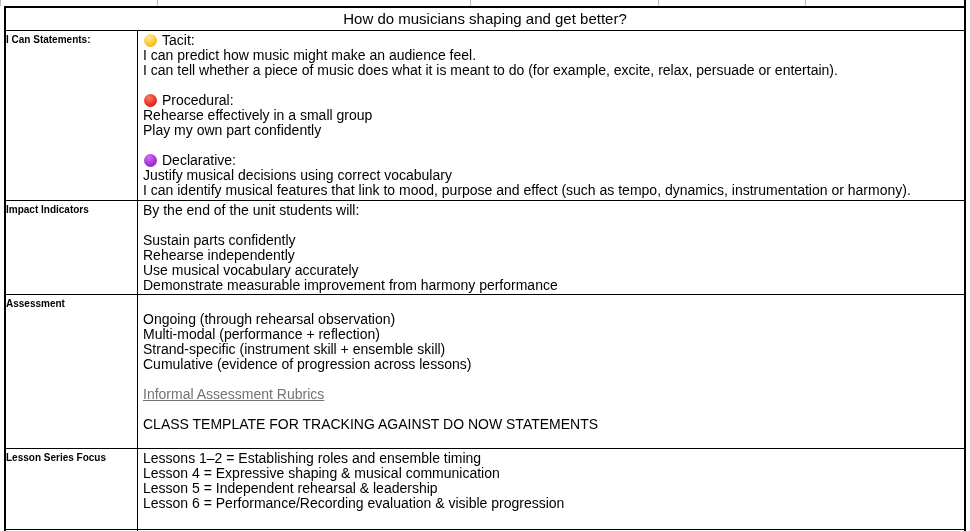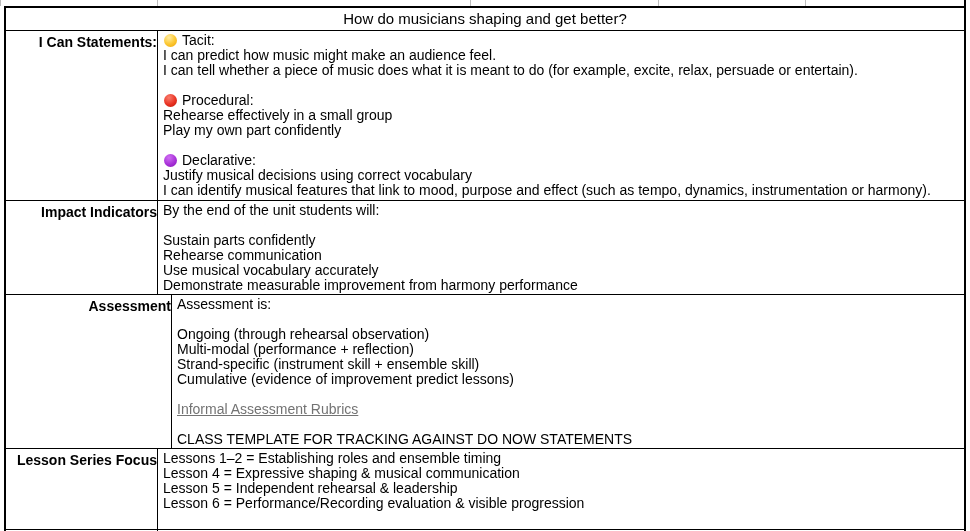--- a/index.html
+++ b/index.html
@@ -26,39 +26,39 @@
   .t-row { display: flex; border-top: 1px solid #000; }
   .t-row.first { border-top: none; }
 
   .title-row { height: 22px; }
   .title-cell {
     flex: 1; text-align: center;
     font-size: 15px; line-height: 21px;
   }
 
   .label-col {
-    width: 152px; flex: none;
+    width: 132px; flex: none;
     border-right: 1px solid #000;
-    text-align: right;
+    text-align: left;
     font-weight: bold;
-    font-size: 14px;
+    font-size: 10px;
     padding-top: 3px;
   }
   .content-col {
     flex: 1;
     padding: 2px 4px 0 5px;
     font-size: 14px;
     line-height: 15px;
   }
   .line { height: 15px; white-space: nowrap; overflow: hidden; }
   .blank { height: 15px; }
 
   .row-ican { height: 170px; }
   .row-impact { height: 94px; }
-  .row-assessment { height: 154px; padding-left: 14px; }
+  .row-assessment { height: 154px; }
   .row-lessons { height: 81px; }
   .row-partial { height: 24px; }
 
   .dot {
     display: inline-block;
     width: 13px; height: 13px;
     border-radius: 50%;
     margin: 0 5px 0 1px;
     vertical-align: -2px;
   }
@@ -104,35 +104,34 @@
       <div class="line">I can identify musical features that link to mood, purpose and effect (such as tempo, dynamics, instrumentation or harmony).</div>
     </div>
   </div>
 
   <div class="t-row row-impact">
     <div class="label-col">Impact Indicators</div>
     <div class="content-col">
       <div class="line">By the end of the unit students will:</div>
       <div class="blank"></div>
       <div class="line">Sustain parts confidently</div>
-      <div class="line">Rehearse communication</div>
+      <div class="line">Rehearse independently</div>
       <div class="line">Use musical vocabulary accurately</div>
       <div class="line">Demonstrate measurable improvement from harmony performance</div>
     </div>
   </div>
 
   <div class="t-row row-assessment">
     <div class="label-col">Assessment</div>
     <div class="content-col">
-      <div class="line">Assessment is:</div>
       <div class="blank"></div>
       <div class="line">Ongoing (through rehearsal observation)</div>
       <div class="line">Multi-modal (performance + reflection)</div>
       <div class="line">Strand-specific (instrument skill + ensemble skill)</div>
-      <div class="line">Cumulative (evidence of improvement predict lessons)</div>
+      <div class="line">Cumulative (evidence of progression across lessons)</div>
       <div class="blank"></div>
       <div class="line"><a class="rubric-link">Informal Assessment Rubrics</a></div>
       <div class="blank"></div>
       <div class="line">CLASS TEMPLATE FOR TRACKING AGAINST DO NOW STATEMENTS</div>
     </div>
   </div>
 
   <div class="t-row row-lessons">
     <div class="label-col">Lesson Series Focus</div>
     <div class="content-col">

